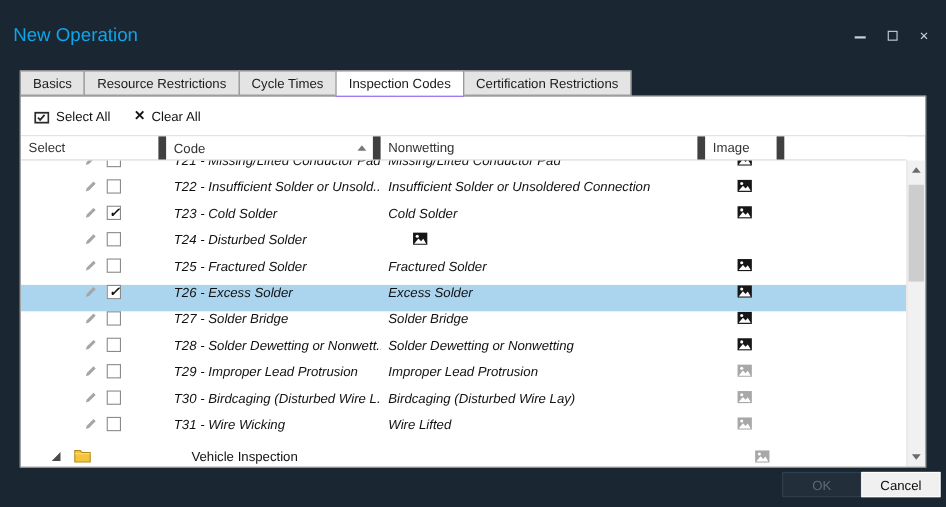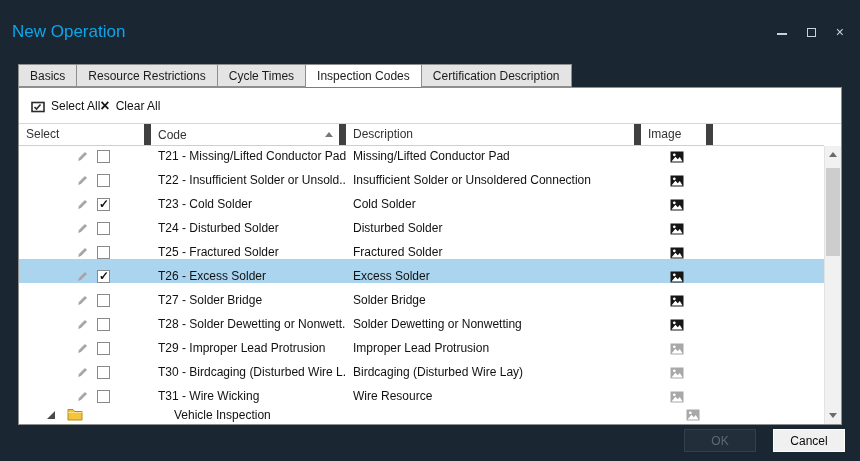--- a/index.html
+++ b/index.html
@@ -24,39 +24,39 @@
   .tab { height: 23px; line-height: 22px; padding: 0 11px; font-size: 12px; color: #1b1b1b;
          background: #e4e4e4; border: 1px solid #8e8e8e; margin-right: -1px; cursor: default; }
   .tab.active { background: #fff; height: 24px; border-bottom: 1px solid #8b5cf6; z-index: 3; }
 
   
   .panel { position: absolute; left: 18px; top: 87px; width: 824px; height: 338px;
            background: #fff; border: 1px solid #8e8e8e; }
 
   .toolbar { position: absolute; left: 0; top: 0; right: 0; height: 36px;
              border-bottom: 1px solid #d6d6d6; display: flex; align-items: center;
-             padding-left: 12px; background: #fff; }
+             padding-left: 12px; gap: 22px; background: #fff; }
   .tool { display: flex; align-items: center; gap: 6px; font-size: 12px; color: #111; cursor: default; }
   .clear-x { font-weight: bold; font-size: 16px; color: #151515; line-height: 14px; }
 
   
   .ghead { position: absolute; left: 0; top: 36px; right: 17px; height: 22px;
            border-bottom: 1px solid #cfcfcf; display: flex; font-size: 12px; color: #333; background: #fff; }
   .hcell { border-right: 7px solid #404040; padding: 3px 0 0 7px; cursor: default; }
   .h-select { width: 132px; }
   .h-code { width: 195px; display: flex; align-items: center; justify-content: space-between; padding: 0 6px 0 7px; }
   .h-desc { width: 295px; }
   .h-image { width: 72px; }
   .sort-arrow { width: 0; height: 0; border-left: 4px solid transparent; border-right: 4px solid transparent;
                 border-bottom: 5px solid #777; }
 
   
   .rows-viewport { position: absolute; left: 0; top: 58px; right: 17px; bottom: 0; overflow: hidden; background: #fff; }
   .rows { margin-top: -7px; }
-  .row { height: 24px; display: flex; align-items: flex-end; font-size: 12px; color: #111; }
+  .row { height: 24px; display: flex; align-items: flex-start; font-size: 12px; color: #111; font-style: italic; }
   .row.selected { background: #abd4ef; }
   .cell-select { width: 132px; display: flex; align-items: center; }
   .pencil { margin-left: 57px; width: 13px; height: 13px; }
   .checkbox { margin-left: 8px; width: 13px; height: 13px; background: #fff; border: 1px solid #8a8a8a; position: relative; }
   .checkbox.checked::after { content: "✓"; position: absolute; left: 1px; top: -2px; font-size: 12px; font-weight: bold; color: #111; }
   .cell-code { width: 195px; padding-left: 7px; white-space: nowrap; overflow: hidden; }
   .cell-desc { width: 295px; padding-left: 7px; white-space: nowrap; overflow: hidden; }
   .cell-image { width: 72px; display: flex; justify-content: center; }
   .img-ic { color: #161616; height: 12px; display: inline-flex; }
   .img-ic.dim { color: #a8a8a8; }
@@ -75,21 +75,21 @@
   .vs-up, .vs-down { position: absolute; left: 0; right: 0; height: 17px;
                      display: flex; align-items: center; justify-content: center; }
   .vs-up { top: 0; } .vs-down { bottom: 0; }
   .tri-up { width: 0; height: 0; border-left: 4px solid transparent; border-right: 4px solid transparent;
             border-bottom: 5px solid #6b6b6b; }
   .tri-down { width: 0; height: 0; border-left: 4px solid transparent; border-right: 4px solid transparent;
               border-top: 5px solid #6b6b6b; }
   .vs-thumb { position: absolute; left: 1px; right: 1px; top: 22px; height: 88px; background: #cdcdcd; }
 
   
-  .footer { position: absolute; right: 15px; bottom: 9px; display: flex; gap: 17px; }
+  .footer { position: absolute; right: 5px; bottom: 9px; display: flex; gap: 0; }
   .btn { width: 72px; height: 23px; font-size: 12px; display: flex; align-items: center; justify-content: center; cursor: default; }
   .btn-ok { background: #222f3b; color: #5c6a76; border: 1px solid #31404d; }
   .btn-cancel { background: #f0f0f0; color: #0a0a0a; border: 1px solid #fdfdfd; }
 </style>
 </head>
 <body>
 
 <div class="title">New Operation</div>
 <div class="win-controls">
   <div class="wc">
@@ -99,21 +99,21 @@
       <div class="wc-max"></div>
     </div>
   <div class="wc wc-close">×</div>
 </div>
 
 <div class="tabs">
   <div class="tab">Basics</div>
   <div class="tab">Resource Restrictions</div>
   <div class="tab">Cycle Times</div>
   <div class="tab active">Inspection Codes</div>
-  <div class="tab">Certification Description</div>
+  <div class="tab">Certification Restrictions</div>
 </div>
 
 <div class="panel">
 
   <div class="toolbar">
     <div class="tool">
       <span class="img-ic">
         <svg width="14" height="14" viewBox="0 0 14 14">
             <rect x="1" y="2.5" width="12" height="9" fill="none" stroke="#2b2b2b" stroke-width="1.6"></rect>
             <path d="M3.5 7l2 2 4-4.5" fill="none" stroke="#2b2b2b" stroke-width="1.6"></path>
@@ -126,21 +126,21 @@
       <span>Clear All</span>
     </div>
   </div>
 
   <div class="ghead">
     <div class="hcell h-select">Select</div>
     <div class="hcell h-code">
       <span>Code</span>
       <span class="sort-arrow"></span>
     </div>
-    <div class="hcell h-desc">Description</div>
+    <div class="hcell h-desc">Nonwetting</div>
     <div class="hcell h-image">Image</div>
   </div>
 
   <div class="rows-viewport">
     <div class="rows">
 
       <div class="row">
         <div class="cell-select">
           <span class="pencil"><svg width="13" height="13" viewBox="0 0 13 13">
                 <path d="M2 11l.9-2.9L9 2l2 2-6.1 6.1L2 11z" fill="#a6a6a6"></path>
@@ -201,21 +201,20 @@
       </div>
 
       <div class="row">
         <div class="cell-select">
           <span class="pencil"><svg width="13" height="13" viewBox="0 0 13 13">
                 <path d="M2 11l.9-2.9L9 2l2 2-6.1 6.1L2 11z" fill="#a6a6a6"></path>
               </svg></span>
           <span class="checkbox"></span>
         </div>
         <div class="cell-code">T24 - Disturbed Solder</div>
-        <div class="cell-desc">Disturbed Solder</div>
         <div class="cell-image">
             <span class="img-ic">
               <svg width="14" height="12" viewBox="0 0 14 12">
                 <rect x="0.5" y="0.5" width="13" height="11" fill="currentColor"></rect>
                 <circle cx="4.3" cy="3.8" r="1.4" fill="#fff"></circle>
                 <path d="M1.5 10.5L5.4 5.8l2.4 2.5 2-2.2 2.7 4.4z" fill="#fff"></path>
               </svg>
             </span>
           </div>
       </div>
@@ -341,21 +340,21 @@
       </div>
 
       <div class="row">
         <div class="cell-select">
           <span class="pencil"><svg width="13" height="13" viewBox="0 0 13 13">
                 <path d="M2 11l.9-2.9L9 2l2 2-6.1 6.1L2 11z" fill="#a6a6a6"></path>
               </svg></span>
           <span class="checkbox"></span>
         </div>
         <div class="cell-code">T31 - Wire Wicking</div>
-        <div class="cell-desc">Wire Resource</div>
+        <div class="cell-desc">Wire Lifted</div>
         <div class="cell-image">
             <span class="img-ic dim">
               <svg width="14" height="12" viewBox="0 0 14 12">
                 <rect x="0.5" y="0.5" width="13" height="11" fill="currentColor"></rect>
                 <circle cx="4.3" cy="3.8" r="1.4" fill="#fff"></circle>
                 <path d="M1.5 10.5L5.4 5.8l2.4 2.5 2-2.2 2.7 4.4z" fill="#fff"></path>
               </svg>
             </span>
           </div>
       </div>

